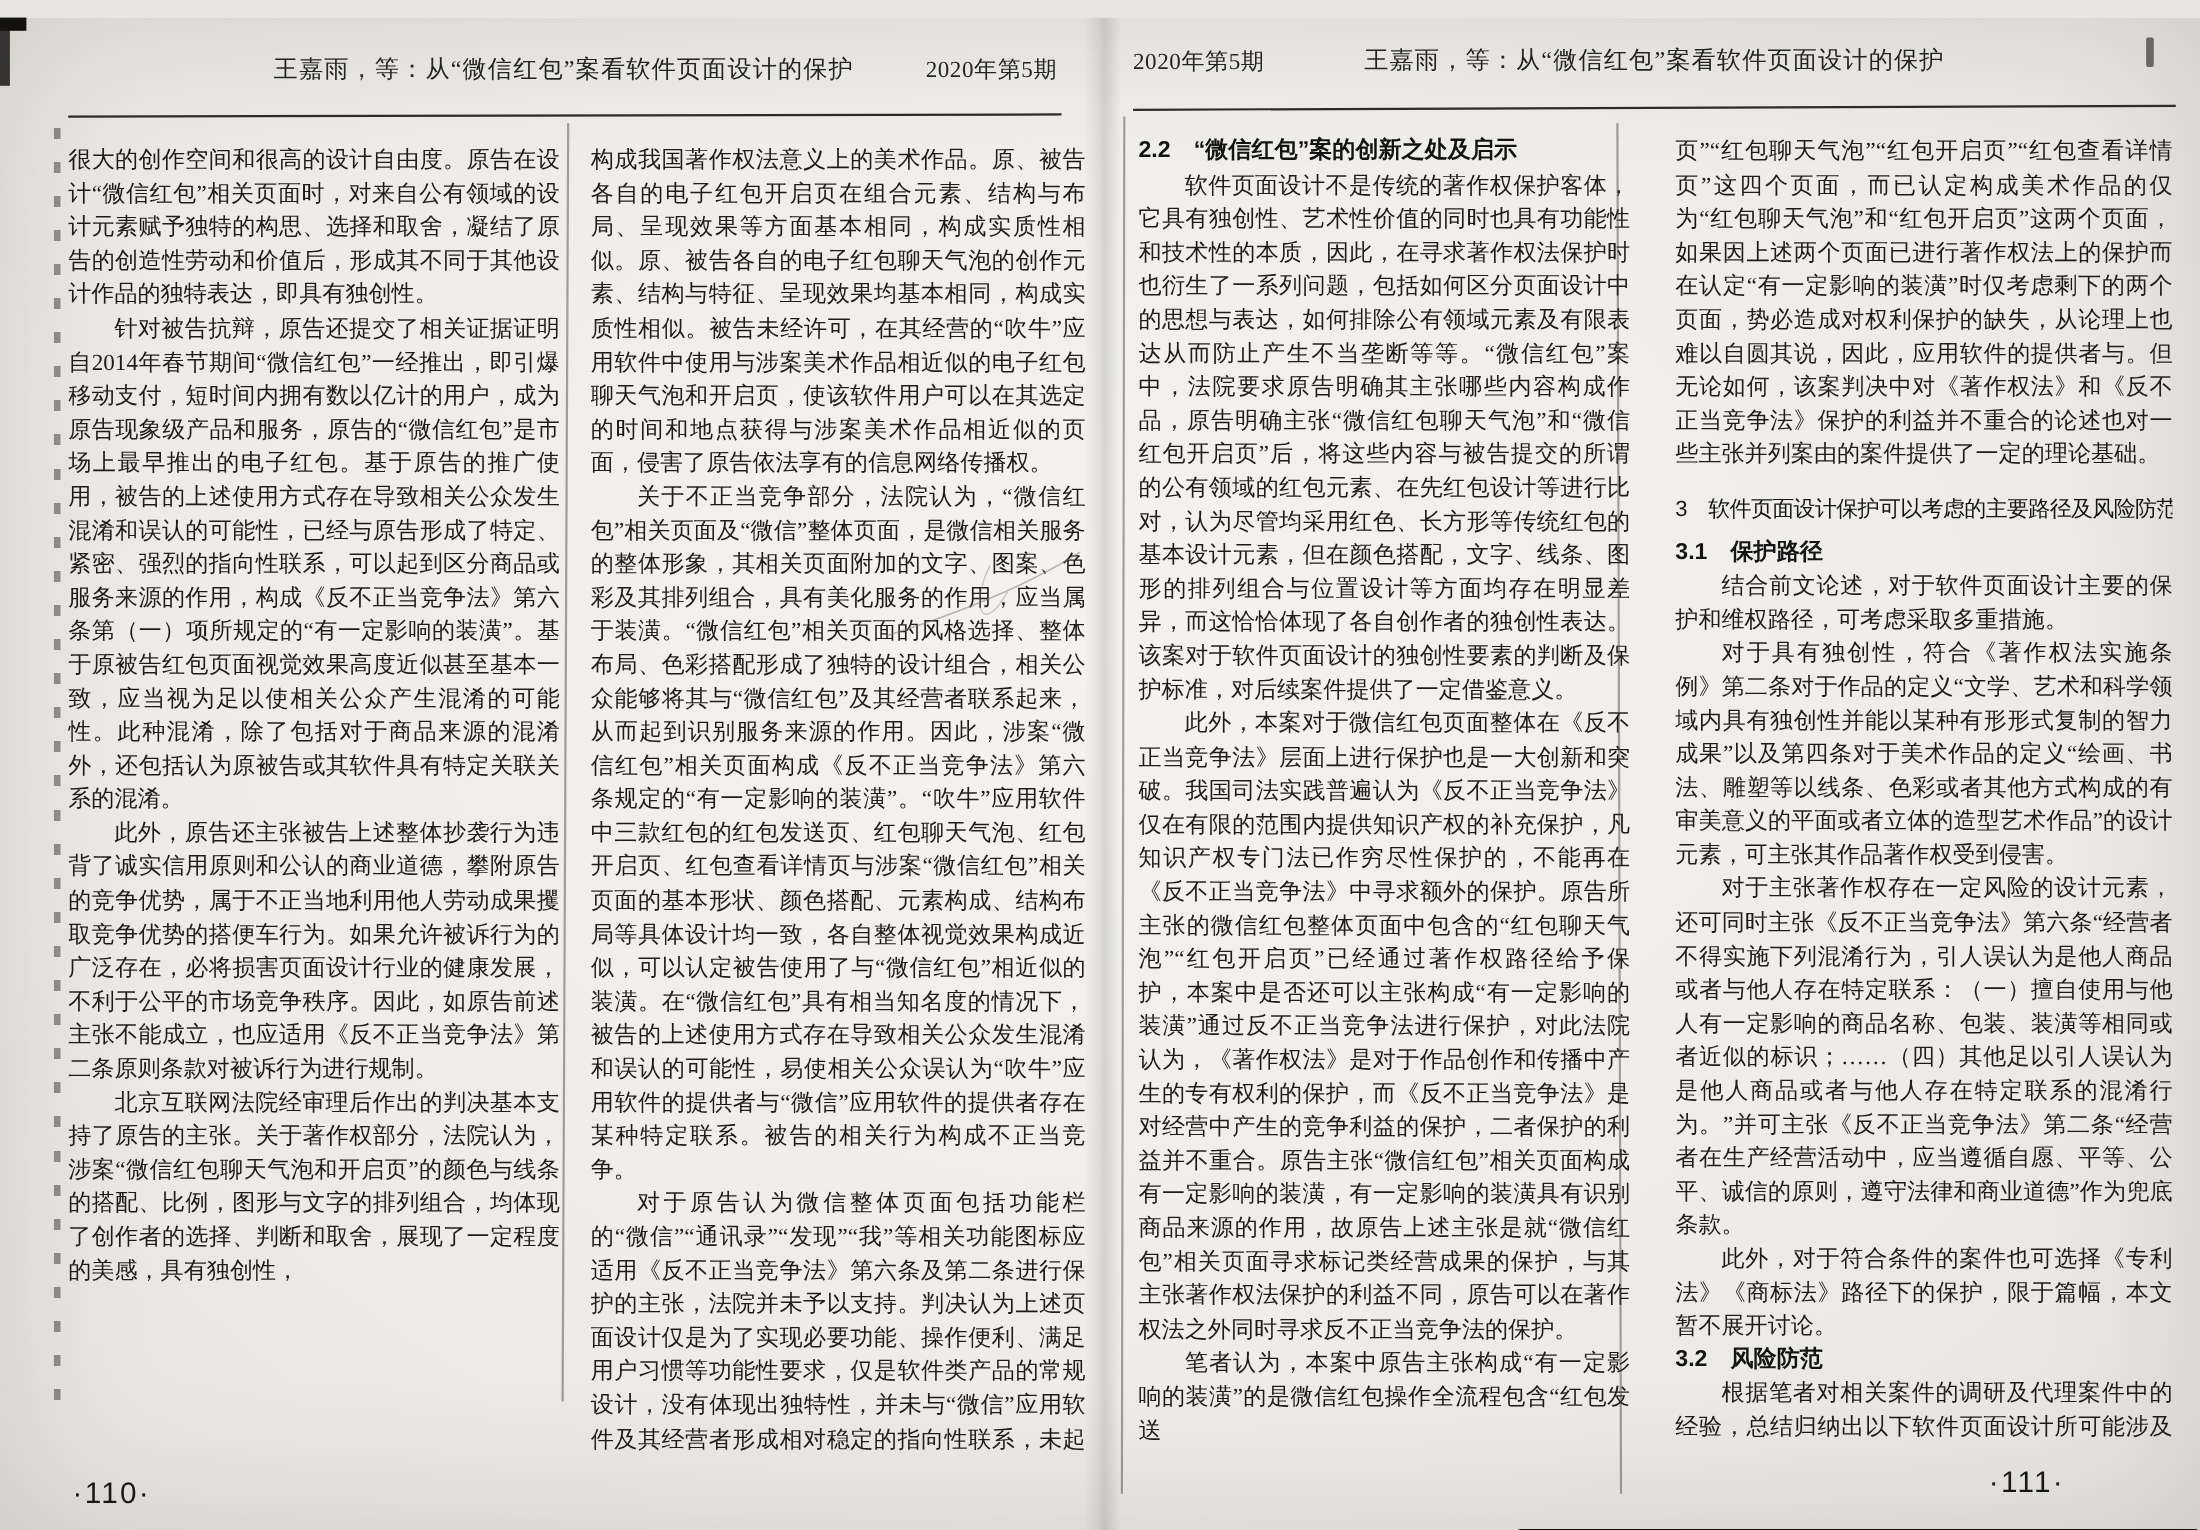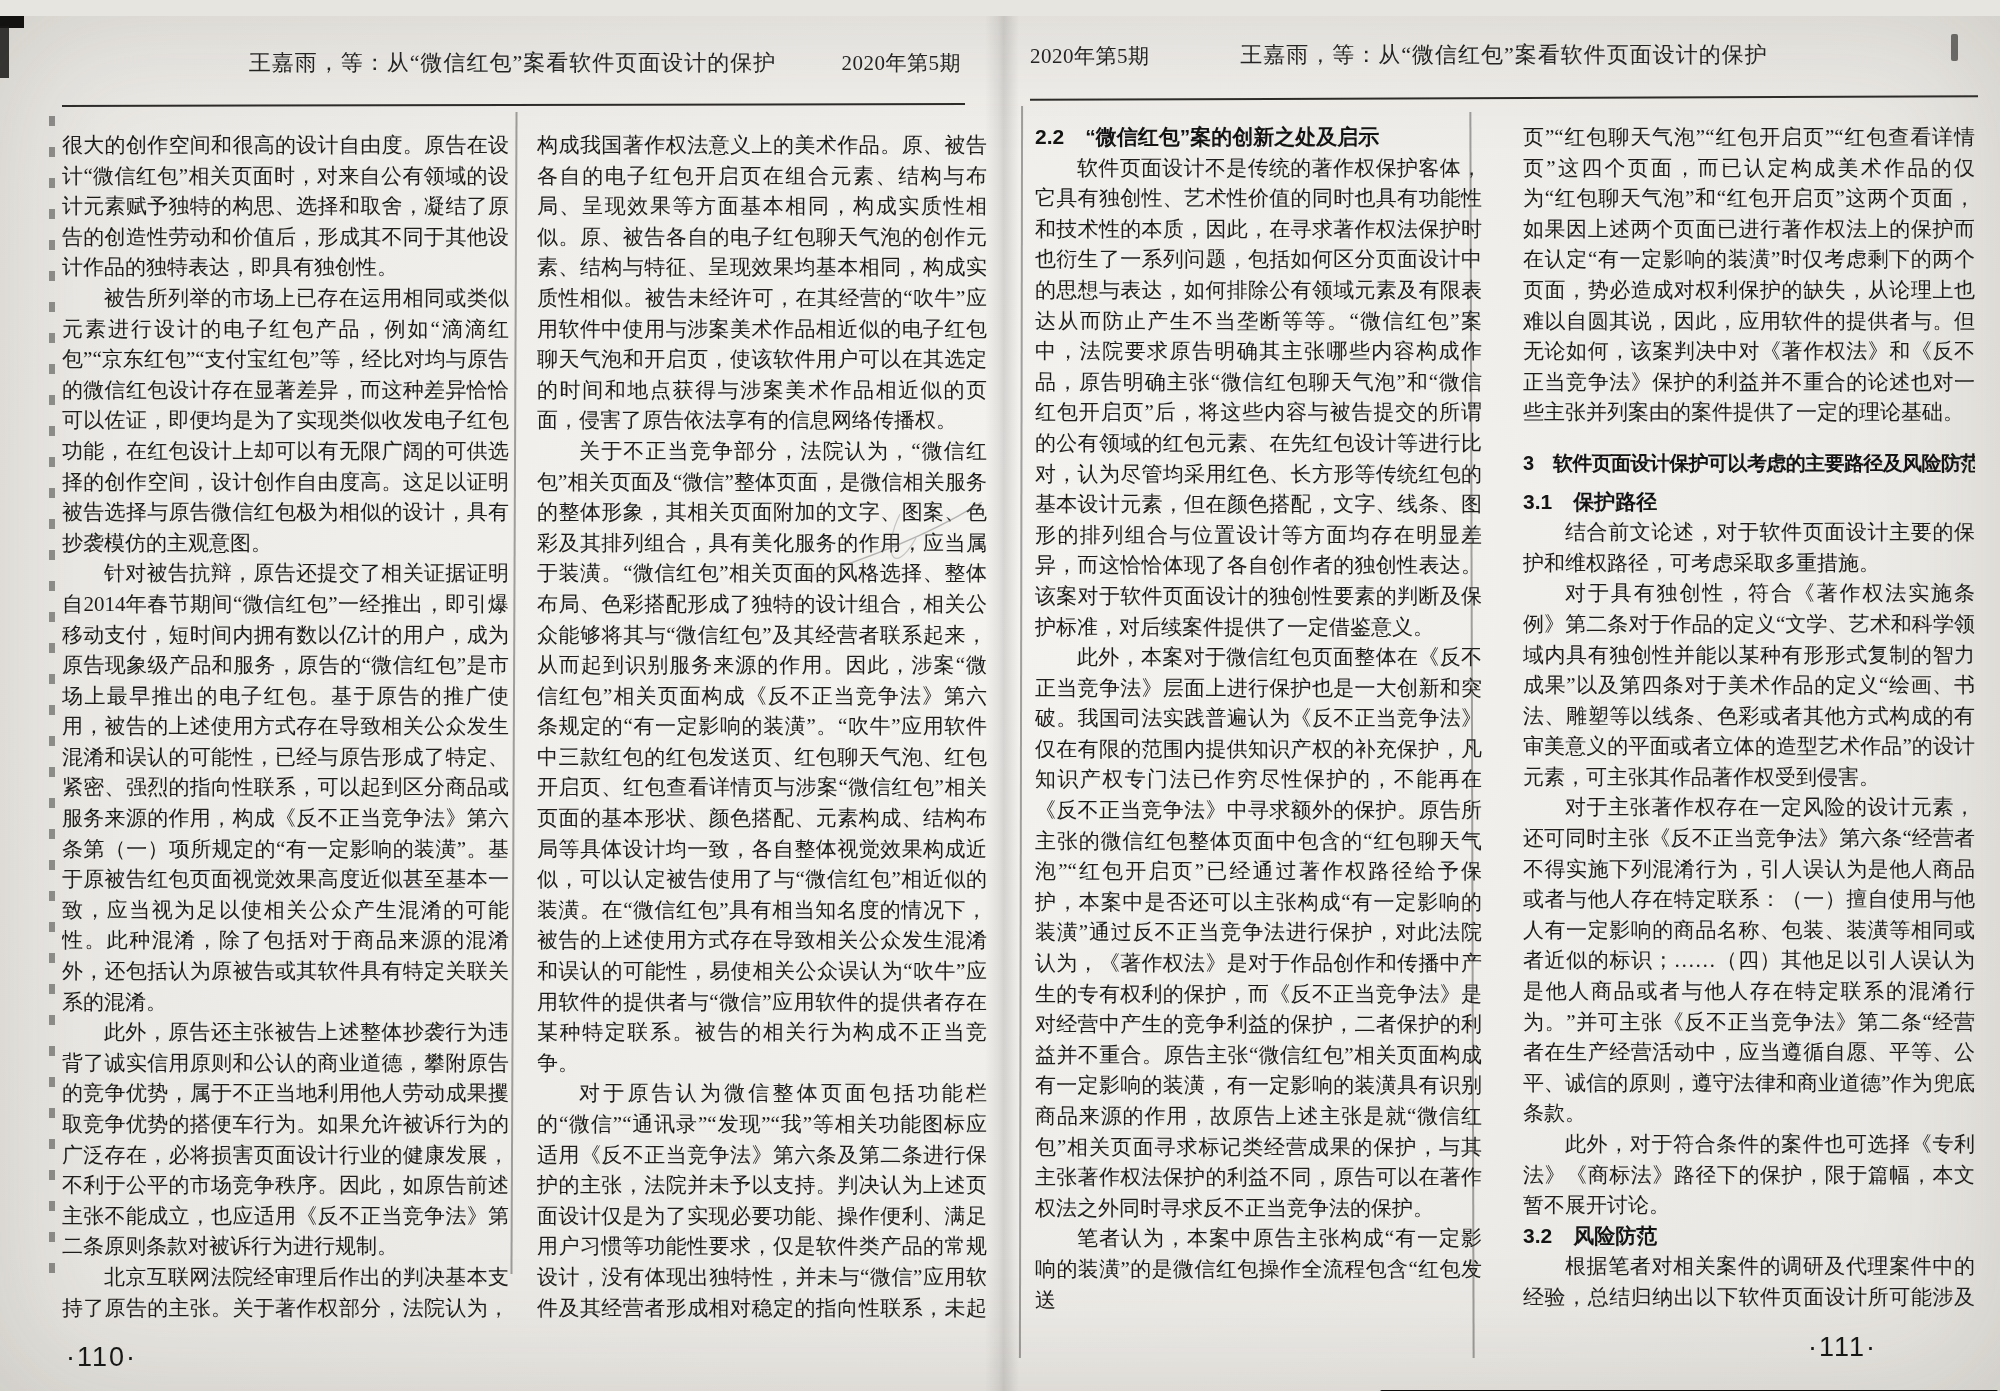--- a/index.html
+++ b/index.html
@@ -38,21 +38,21 @@
   
   .col{
     position:absolute;width:447px;max-height:1190px;overflow:hidden;
     font-size:21px;line-height:30.6px;color:#1d1c1b;
     text-align:justify;text-justify:inter-ideograph;
   }
   .col p{margin:0;}
   .col p.body{text-indent:2em;}
   .col p.cont{text-indent:0;}
   .col p.h1{
-    font-family:"Liberation Sans","DejaVu Sans",sans-serif;font-weight:700;
+    font-family:"Liberation Sans","DejaVu Sans",sans-serif;font-weight:400;
     font-size:20px;letter-spacing:-0.6px;white-space:nowrap;
     text-indent:0;margin:20px 0 8px 0;color:#141414;
   }
   .col p.h2{
     font-family:"Liberation Sans","DejaVu Sans",sans-serif;font-weight:700;
     font-size:21px;text-indent:0;color:#141414;
   }
   .col-l1{left:62px;top:114px;}
   .col-l2{left:537px;top:114px;width:450px;}
   .col-r1{left:1035px;top:106px;}
@@ -87,21 +87,20 @@
   <div class="spine"></div>
 
   <div>
     <div class="header header-left">
       <div class="running-head">王嘉雨，等：从“微信红包”案看软件页面设计的保护</div>
       <div class="issue-label">2020年第5期</div>
     </div>
     <div class="rule rule-left"></div>
     <div class="col col-l1">
         <p class="cont">很大的创作空间和很高的设计自由度。原告在设计“微信红包”相关页面时，对来自公有领域的设计元素赋予独特的构思、选择和取舍，凝结了原告的创造性劳动和价值后，形成其不同于其他设计作品的独特表达，即具有独创性。</p>
-        <p class="body">被告所列举的市场上已存在运用相同或类似元素进行设计的电子红包产品，例如“滴滴红包”“京东红包”“支付宝红包”等，经比对均与原告的微信红包设计存在显著差异，而这种差异恰恰可以佐证，即便均是为了实现类似收发电子红包功能，在红包设计上却可以有无限广阔的可供选择的创作空间，设计创作自由度高。这足以证明被告选择与原告微信红包极为相似的设计，具有抄袭模仿的主观意图。</p>
         <p class="body">针对被告抗辩，原告还提交了相关证据证明自2014年春节期间“微信红包”一经推出，即引爆移动支付，短时间内拥有数以亿计的用户，成为原告现象级产品和服务，原告的“微信红包”是市场上最早推出的电子红包。基于原告的推广使用，被告的上述使用方式存在导致相关公众发生混淆和误认的可能性，已经与原告形成了特定、紧密、强烈的指向性联系，可以起到区分商品或服务来源的作用，构成《反不正当竞争法》第六条第（一）项所规定的“有一定影响的装潢”。基于原被告红包页面视觉效果高度近似甚至基本一致，应当视为足以使相关公众产生混淆的可能性。此种混淆，除了包括对于商品来源的混淆外，还包括认为原被告或其软件具有特定关联关系的混淆。</p>
         <p class="body">此外，原告还主张被告上述整体抄袭行为违背了诚实信用原则和公认的商业道德，攀附原告的竞争优势，属于不正当地利用他人劳动成果攫取竞争优势的搭便车行为。如果允许被诉行为的广泛存在，必将损害页面设计行业的健康发展，不利于公平的市场竞争秩序。因此，如原告前述主张不能成立，也应适用《反不正当竞争法》第二条原则条款对被诉行为进行规制。</p>
         <p class="body">北京互联网法院经审理后作出的判决基本支持了原告的主张。关于著作权部分，法院认为，涉案“微信红包聊天气泡和开启页”的颜色与线条的搭配、比例，图形与文字的排列组合，均体现了创作者的选择、判断和取舍，展现了一定程度的美感，具有独创性，</p>
       </div>
     <div class="col col-l2">
         <p class="cont">构成我国著作权法意义上的美术作品。原、被告各自的电子红包开启页在组合元素、结构与布局、呈现效果等方面基本相同，构成实质性相似。原、被告各自的电子红包聊天气泡的创作元素、结构与特征、呈现效果均基本相同，构成实质性相似。被告未经许可，在其经营的“吹牛”应用软件中使用与涉案美术作品相近似的电子红包聊天气泡和开启页，使该软件用户可以在其选定的时间和地点获得与涉案美术作品相近似的页面，侵害了原告依法享有的信息网络传播权。</p>
         <p class="body">关于不正当竞争部分，法院认为，“微信红包”相关页面及“微信”整体页面，是微信相关服务的整体形象，其相关页面附加的文字、图案、色彩及其排列组合，具有美化服务的作用，应当属于装潢。“微信红包”相关页面的风格选择、整体布局、色彩搭配形成了独特的设计组合，相关公众能够将其与“微信红包”及其经营者联系起来，从而起到识别服务来源的作用。因此，涉案“微信红包”相关页面构成《反不正当竞争法》第六条规定的“有一定影响的装潢”。“吹牛”应用软件中三款红包的红包发送页、红包聊天气泡、红包开启页、红包查看详情页与涉案“微信红包”相关页面的基本形状、颜色搭配、元素构成、结构布局等具体设计均一致，各自整体视觉效果构成近似，可以认定被告使用了与“微信红包”相近似的装潢。在“微信红包”具有相当知名度的情况下，被告的上述使用方式存在导致相关公众发生混淆和误认的可能性，易使相关公众误认为“吹牛”应用软件的提供者与“微信”应用软件的提供者存在某种特定联系。被告的相关行为构成不正当竞争。</p>
         <p class="body">对于原告认为微信整体页面包括功能栏的“微信”“通讯录”“发现”“我”等相关功能图标应适用《反不正当竞争法》第六条及第二条进行保护的主张，法院并未予以支持。判决认为上述页面设计仅是为了实现必要功能、操作便利、满足用户习惯等功能性要求，仅是软件类产品的常规设计，没有体现出独特性，并未与“微信”应用软件及其经营者形成相对稳定的指向性联系，未起到区分服务来源的作用。被告使用相同的页面不足以导致相关公众产生误认或混淆，且仅就该页面的模仿难以认定被告违反自愿、平等、公平、</p>
       </div>
     <div class="page-number page-number-left">·110·</div>

